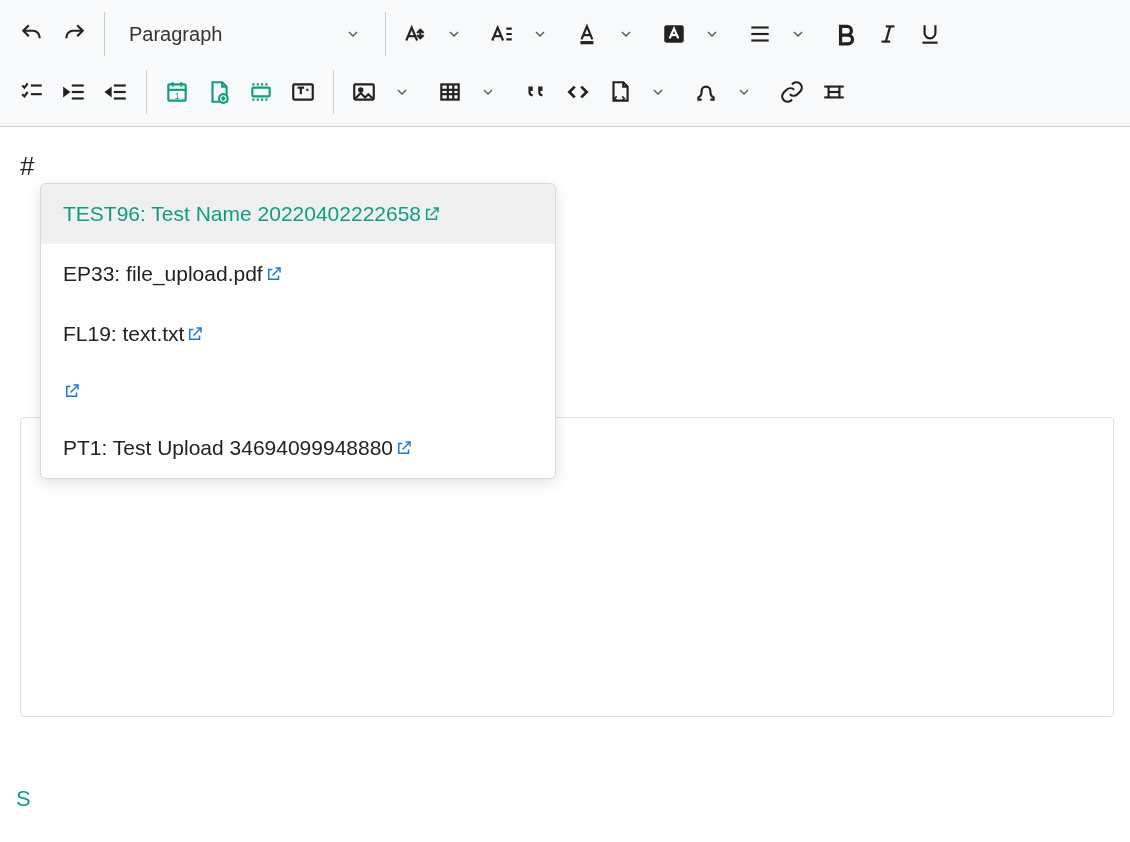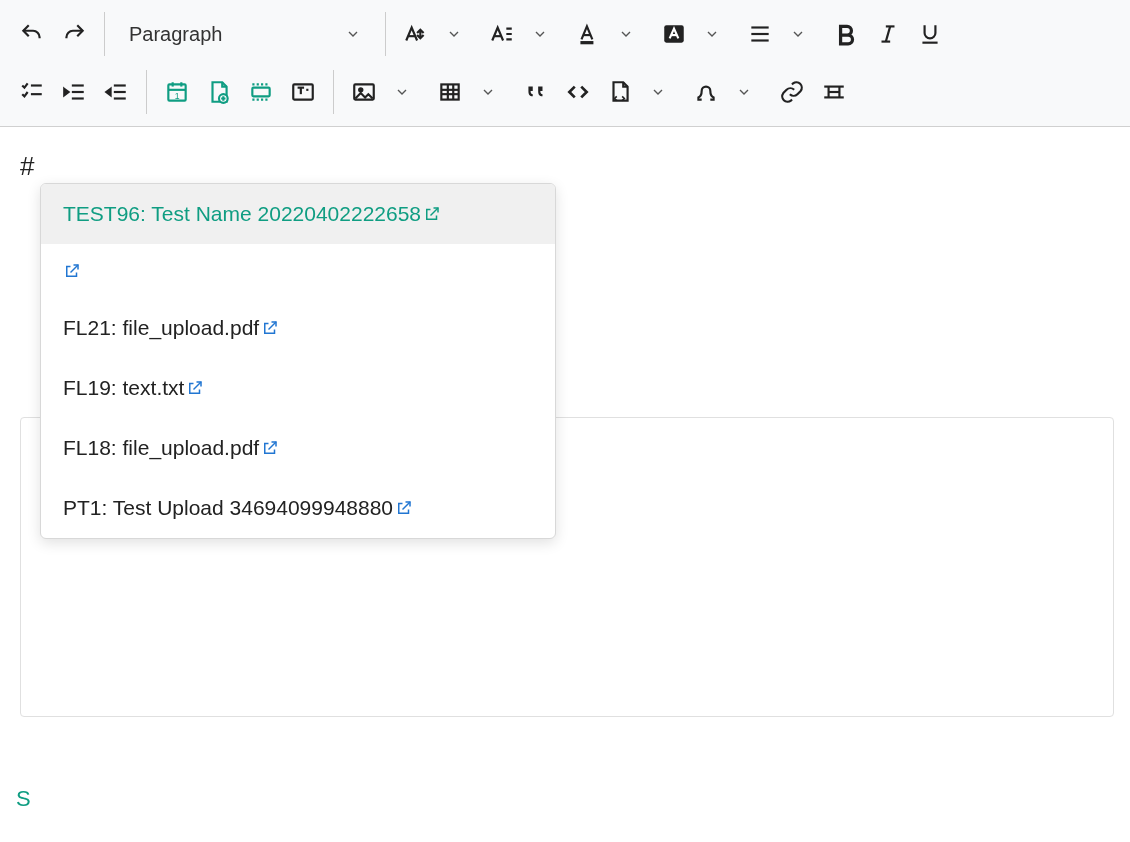--- a/index.html
+++ b/index.html
@@ -295,50 +295,40 @@
         <span>TEST96: Test Name 20220402222658</span>
         <span class="open-icon">
           <svg viewBox="0 0 24 24">
             <path d="M14 4h6v6"></path>
             <path d="M20 4L10 14"></path>
             <path d="M18 14v5H5V6h5"></path>
           </svg>
         </span>
       </div>
       <div class="suggest-item">
-        <span class="open-icon">
-          <svg viewBox="0 0 24 24">
-            <path d="M14 4h6v6"></path>
-            <path d="M20 4L10 14"></path>
-            <path d="M18 14v5H5V6h5"></path>
-          </svg>
-        </span>
-      </div>
-      <div class="suggest-item">
-        <span>FL21: file_upload.pdf</span>
+        <span>EP33: file_upload.pdf</span>
         <span class="open-icon">
           <svg viewBox="0 0 24 24">
             <path d="M14 4h6v6"></path>
             <path d="M20 4L10 14"></path>
             <path d="M18 14v5H5V6h5"></path>
           </svg>
         </span>
       </div>
       <div class="suggest-item">
         <span>FL19: text.txt</span>
         <span class="open-icon">
           <svg viewBox="0 0 24 24">
             <path d="M14 4h6v6"></path>
             <path d="M20 4L10 14"></path>
             <path d="M18 14v5H5V6h5"></path>
           </svg>
         </span>
       </div>
       <div class="suggest-item">
-        <span>FL18: file_upload.pdf</span>
         <span class="open-icon">
           <svg viewBox="0 0 24 24">
             <path d="M14 4h6v6"></path>
             <path d="M20 4L10 14"></path>
             <path d="M18 14v5H5V6h5"></path>
           </svg>
         </span>
       </div>
       <div class="suggest-item">
         <span>PT1: Test Upload 34694099948880</span>

